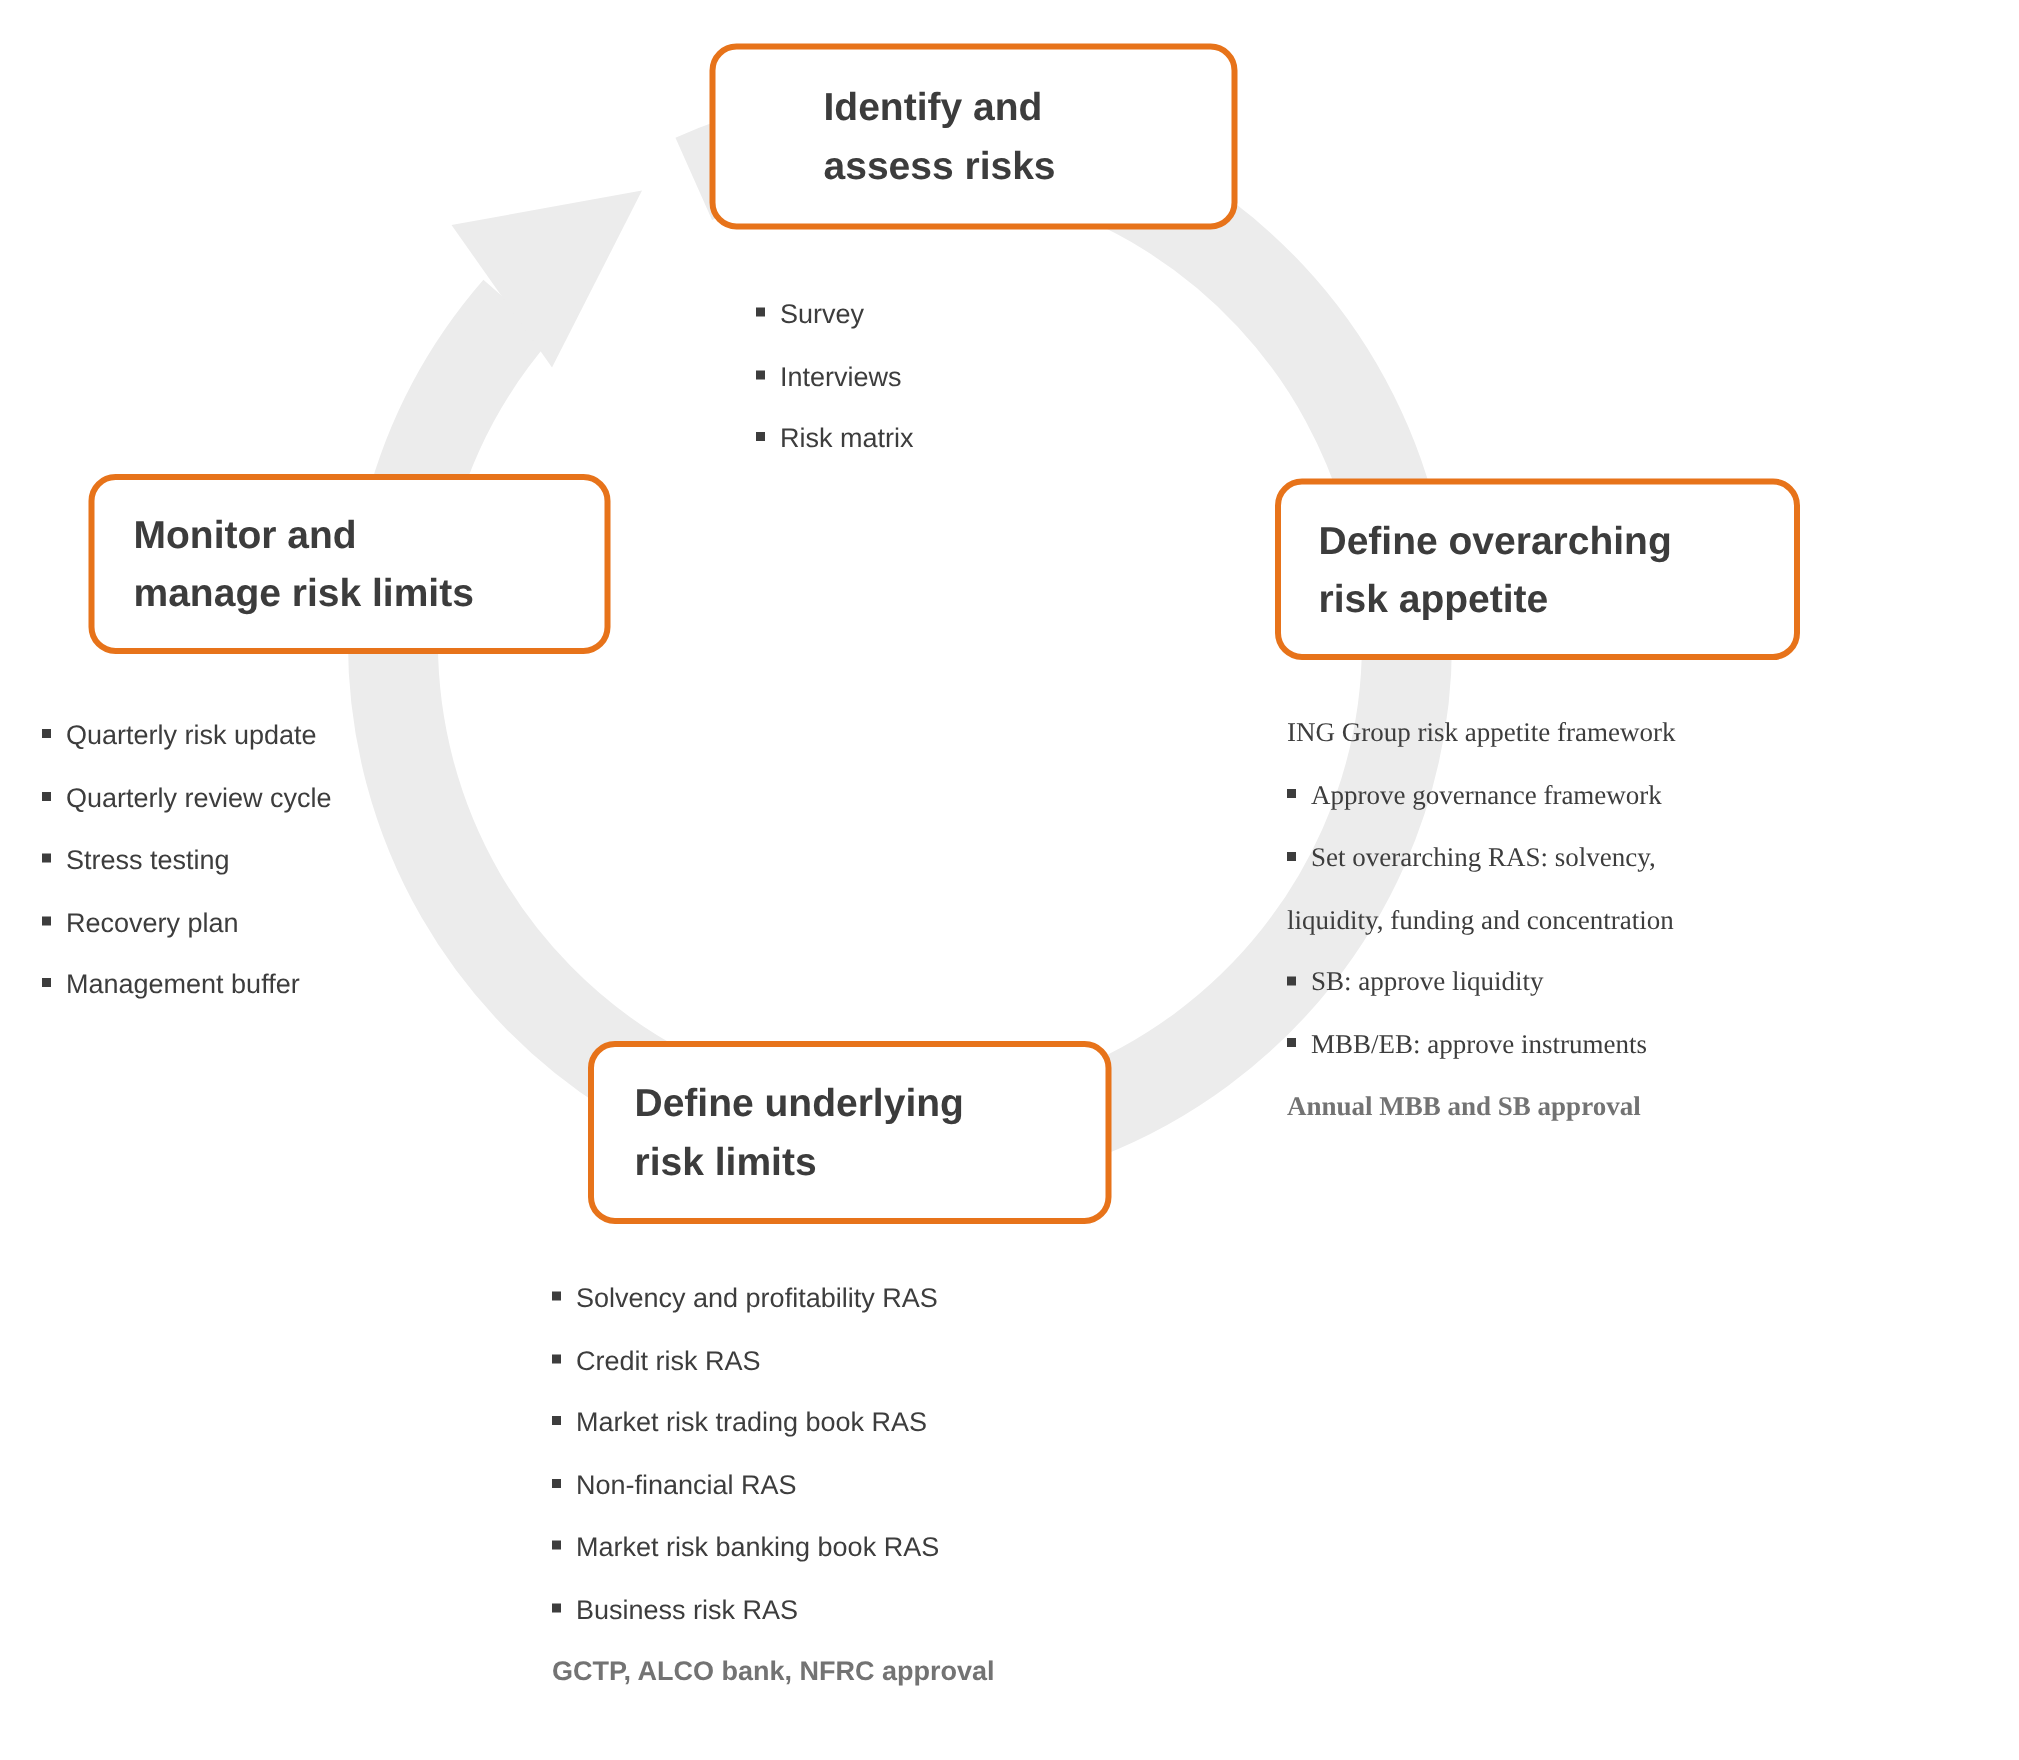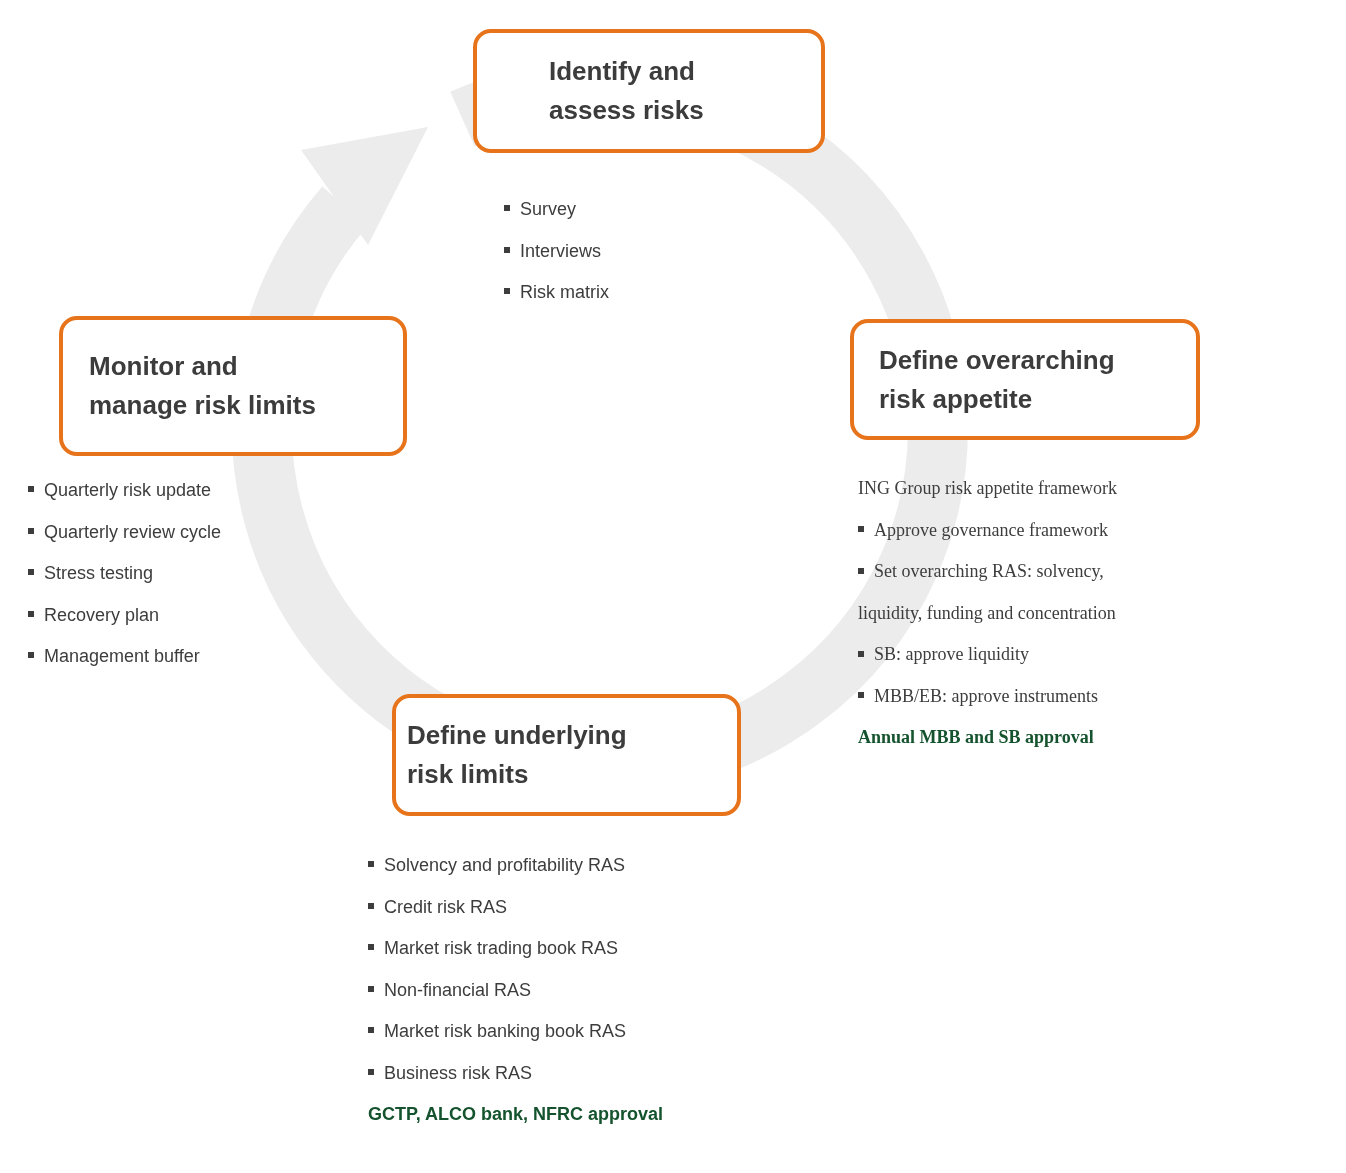--- a/index.html
+++ b/index.html
@@ -24,23 +24,23 @@
     flex-direction: column;
     justify-content: center;
     font-weight: bold;
     font-size: 26px;
     line-height: 39px;
     color: #3c3c3c;
     z-index: 2;
     margin-left: 47px;
   }
   #box-identify    { left: 426px; top: 29px;  width: 352px; height: 124px; padding-left: 72px; }
-  #box-monitor     { left: 12px;  top: 316px; width: 348px; height: 140px; padding-left: 26px; }
+  #box-monitor     { left: 12px;  top: 316px; width: 348px; height: 120px; padding-left: 26px; }
   #box-overarching { left: 803px; top: 319px; width: 350px; height: 121px; padding-left: 25px; }
-  #box-underlying  { left: 345px; top: 694px; width: 349px; height: 122px; padding-left: 11px; }
+  #box-underlying  { left: 345px; top: 694px; width: 349px; height: 122px; padding-left: 27px; }
 
   .bullet-list {
     position: absolute;
     font-size: 18px;
     line-height: 41.5px;
     z-index: 1;
     white-space: nowrap;
   }
   #list-identify    { left: 504px; top: 189px; }
   #list-monitor     { left: 28px;  top: 470px; }
@@ -48,21 +48,21 @@
   #list-underlying  { left: 368px; top: 845px; }
 
   .dot {
     display: inline-block;
     width: 6px; height: 6px;
     background: #3d3d3d;
     margin-right: 10px;
     vertical-align: middle;
     transform: translateY(-2px);
   }
-  .footer-line { font-weight: bold; color: #14532d; }
+  .footer-line { font-weight: bold; color: #737373; }
 </style>
 </head>
 <body>
 
 <svg id="ring-svg" width="1346" height="1173" viewBox="0 0 1346 1173">
   <path d="M 462.5 119.2 A 338 338 0 1 1 344.9 206.2" fill="none" stroke="#ececec" stroke-width="60"></path>
   <polygon points="301,150 368,245 428,127" fill="#ececec"></polygon>
 </svg>
 
 <div class="stage-box" id="box-identify">

